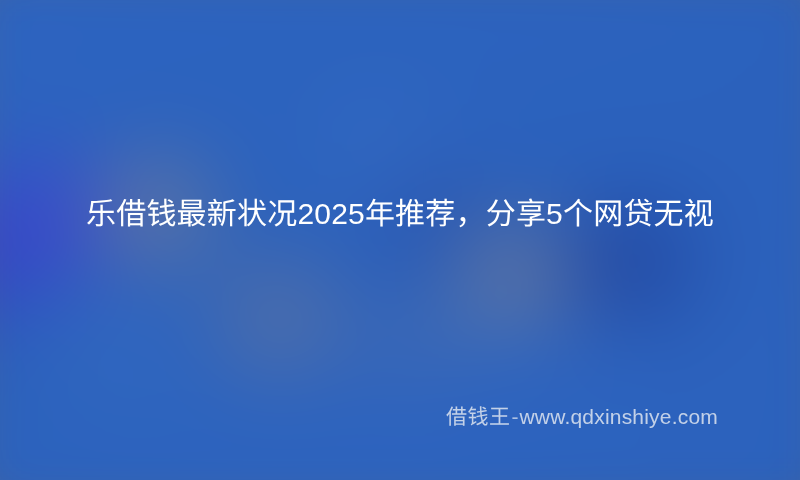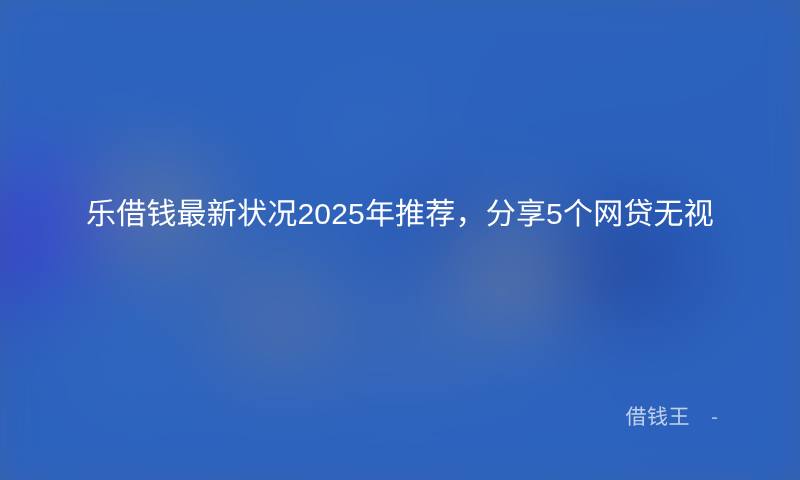--- a/index.html
+++ b/index.html
@@ -143,21 +143,21 @@
     letter-spacing: 0.2px;
     white-space: nowrap;
   }
 
   #watermark {
     position: absolute;
     right: 82px;
     top: 405px;
     display: flex;
     align-items: baseline;
-    gap: 21px;
+    gap: 1px;
     color: rgba(233,236,243,0.80);
     font-size: 21px;
     line-height: 24px;
     font-weight: 400;
     white-space: nowrap;
     text-align: right;
   }
   .wm-brand { letter-spacing: 0.5px; }
   .wm-sep   { opacity: 0.85; }
   .wm-url   { letter-spacing: 0.2px; }
@@ -184,16 +184,17 @@
 
   <div id="content">
 
     <div id="title-block">
       <div class="title-line">乐借钱最新状况2025年推荐，分享5个网贷无视</div>
     </div>
 
     <div id="watermark">
       <span class="wm-brand">借钱王</span>
       <span class="wm-sep">-</span>
+      <span class="wm-url">www.qdxinshiye.com</span>
     </div>
 
   </div>
 </div>
 
 </body></html>

